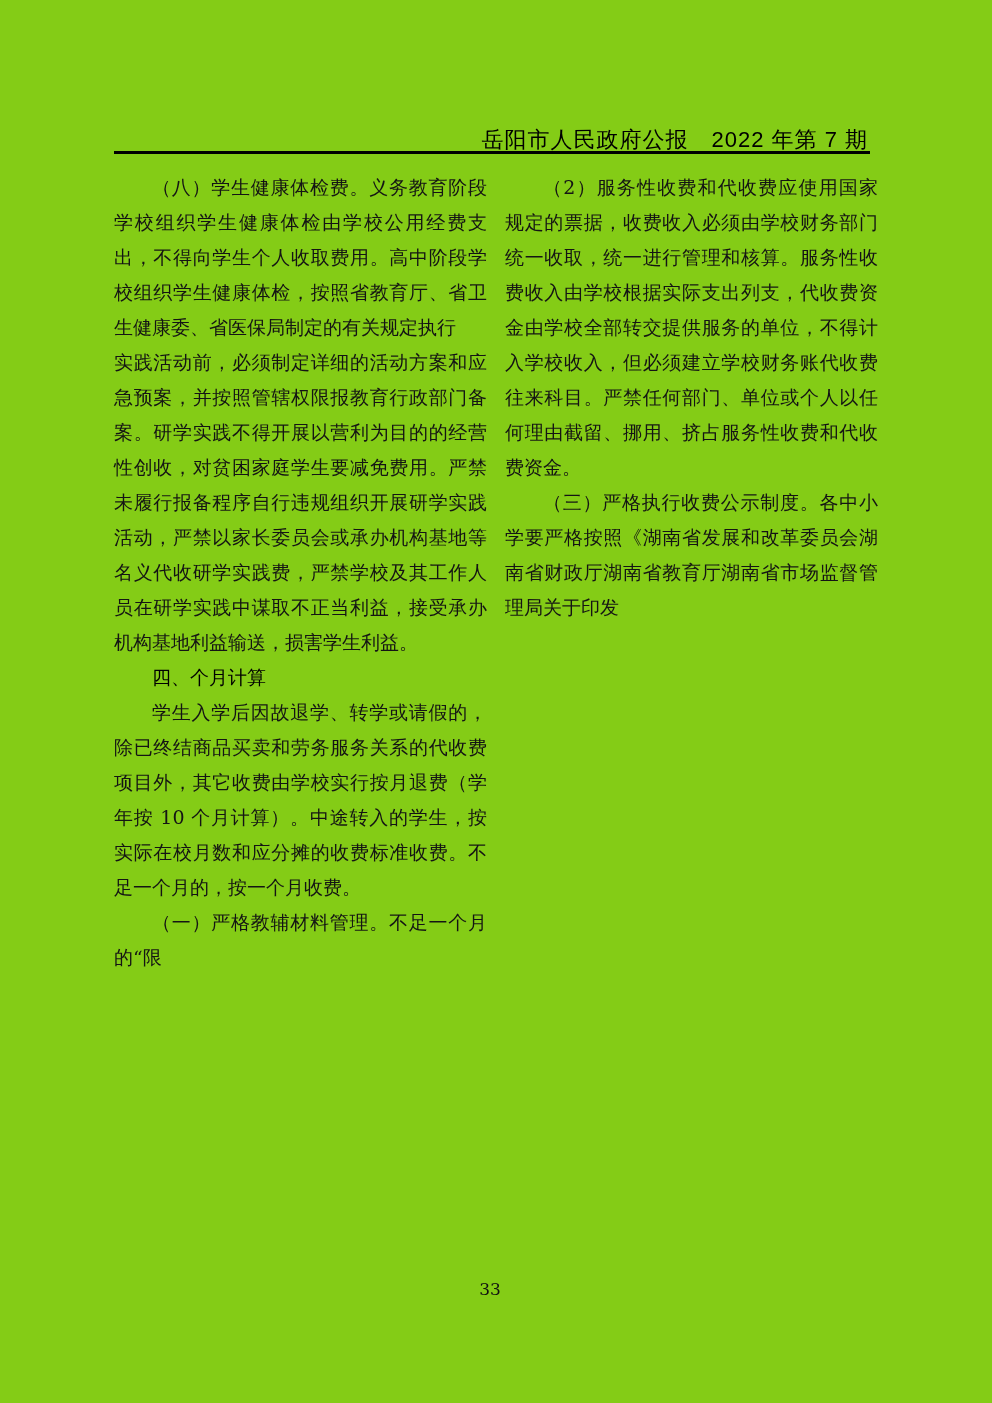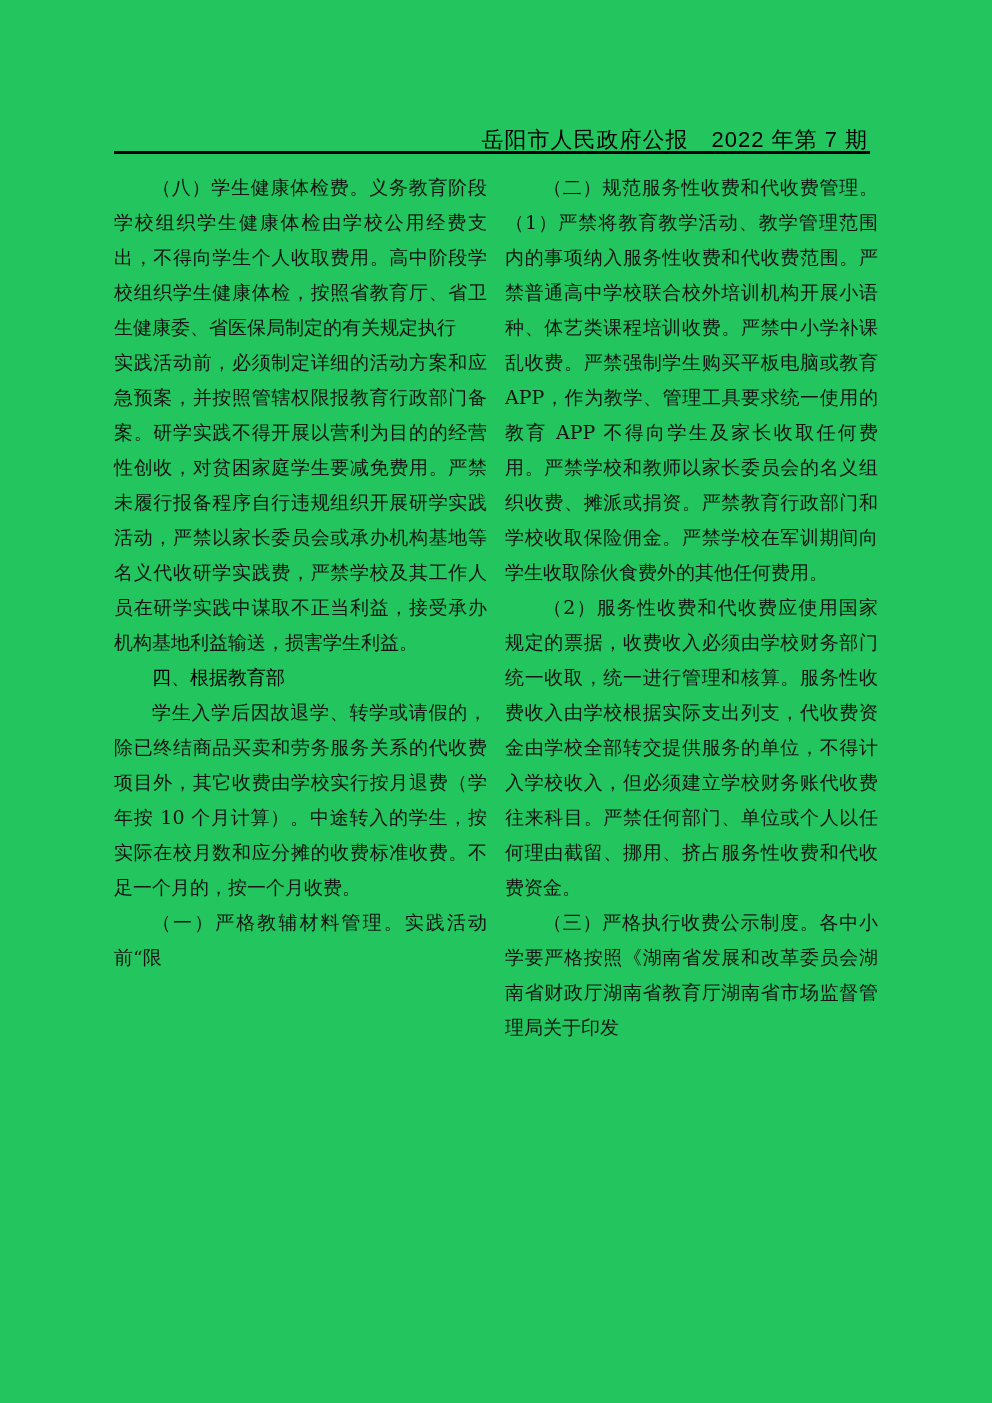--- a/index.html
+++ b/index.html
@@ -1,20 +1,20 @@
 <!DOCTYPE html>
 <html><head>
 <meta charset="utf-8">
 <style>
   html, body { margin: 0; padding: 0; background: #ffffff; }
   .page {
     position: relative;
     width: 992px;
     height: 1403px;
-    background: #22c55e;
+    background: #84cc16;
     overflow: hidden;
     color: #111;
   }
   .header-title {
     position: absolute;
     top: 125px;
     right: 124px;
     font-family: "Liberation Sans", "DejaVu Sans", sans-serif;
     font-size: 22px;
     letter-spacing: 1px;
@@ -68,25 +68,25 @@
 <div class="page">
 
   <div class="header-title">岳阳市人民政府公报　2022 年第 7 期</div>
 
   <div class="header-rule"></div>
 
   <div class="columns">
     <div class="col">
         <p class="para indent">（八）学生健康体检费。义务教育阶段学校组织学生健康体检由学校公用经费支出，不得向学生个人收取费用。高中阶段学校组织学生健康体检，按照省教育厅、省卫生健康委、省医保局制定的有关规定执行</p>
         <p class="para">实践活动前，必须制定详细的活动方案和应急预案，并按照管辖权限报教育行政部门备案。研学实践不得开展以营利为目的的经营性创收，对贫困家庭学生要减免费用。严禁未履行报备程序自行违规组织开展研学实践活动，严禁以家长委员会或承办机构基地等名义代收研学实践费，严禁学校及其工作人员在研学实践中谋取不正当利益，接受承办机构基地利益输送，损害学生利益。</p>
-        <p class="para indent heading">四、根据教育部</p>
+        <p class="para indent heading">四、个月计算</p>
         <p class="para indent">学生入学后因故退学、转学或请假的，除已终结商品买卖和劳务服务关系的代收费项目外，其它收费由学校实行按月退费（学年按 10 个月计算）。中途转入的学生，按实际在校月数和应分摊的收费标准收费。不足一个月的，按一个月收费。</p>
-        <p class="para indent">（一）严格教辅材料管理。实践活动前“限</p>
+        <p class="para indent">（一）严格教辅材料管理。不足一个月的“限</p>
       </div>
     <div class="col">
-        <p class="para indent">（二）规范服务性收费和代收费管理。（1）严禁将教育教学活动、教学管理范围内的事项纳入服务性收费和代收费范围。严禁普通高中学校联合校外培训机构开展小语种、体艺类课程培训收费。严禁中小学补课乱收费。严禁强制学生购买平板电脑或教育 APP，作为教学、管理工具要求统一使用的教育 APP 不得向学生及家长收取任何费用。严禁学校和教师以家长委员会的名义组织收费、摊派或捐资。严禁教育行政部门和学校收取保险佣金。严禁学校在军训期间向学生收取除伙食费外的其他任何费用。</p>
         <p class="para indent">（2）服务性收费和代收费应使用国家规定的票据，收费收入必须由学校财务部门统一收取，统一进行管理和核算。服务性收费收入由学校根据实际支出列支，代收费资金由学校全部转交提供服务的单位，不得计入学校收入，但必须建立学校财务账代收费往来科目。严禁任何部门、单位或个人以任何理由截留、挪用、挤占服务性收费和代收费资金。</p>
         <p class="para indent">（三）严格执行收费公示制度。各中小学要严格按照《湖南省发展和改革委员会湖南省财政厅湖南省教育厅湖南省市场监督管理局关于印发</p>
       </div>
   </div>
 
+  <div class="page-number">33</div>
 
 </div>
 
 </body></html>

